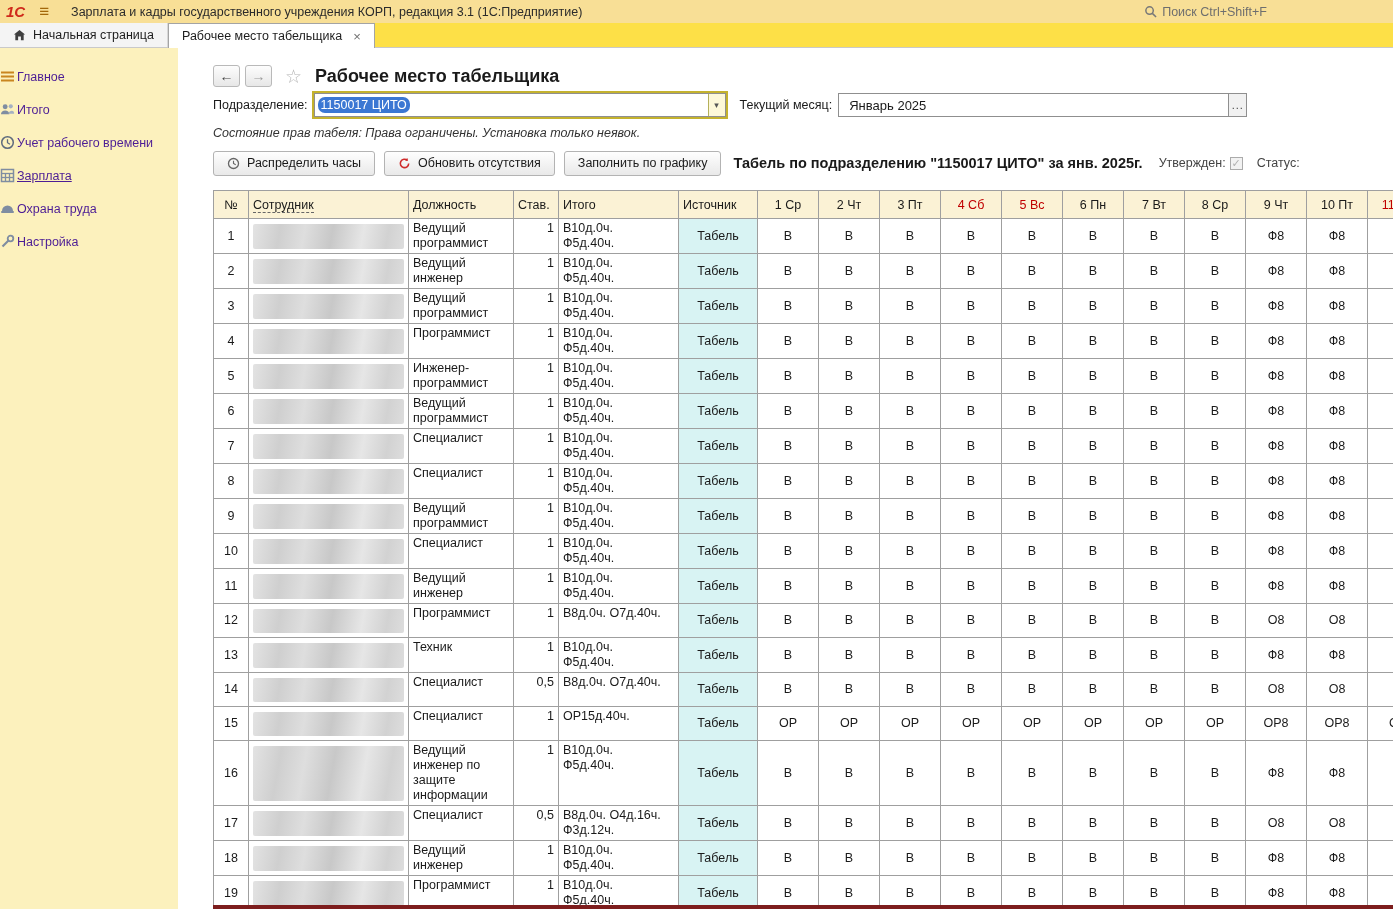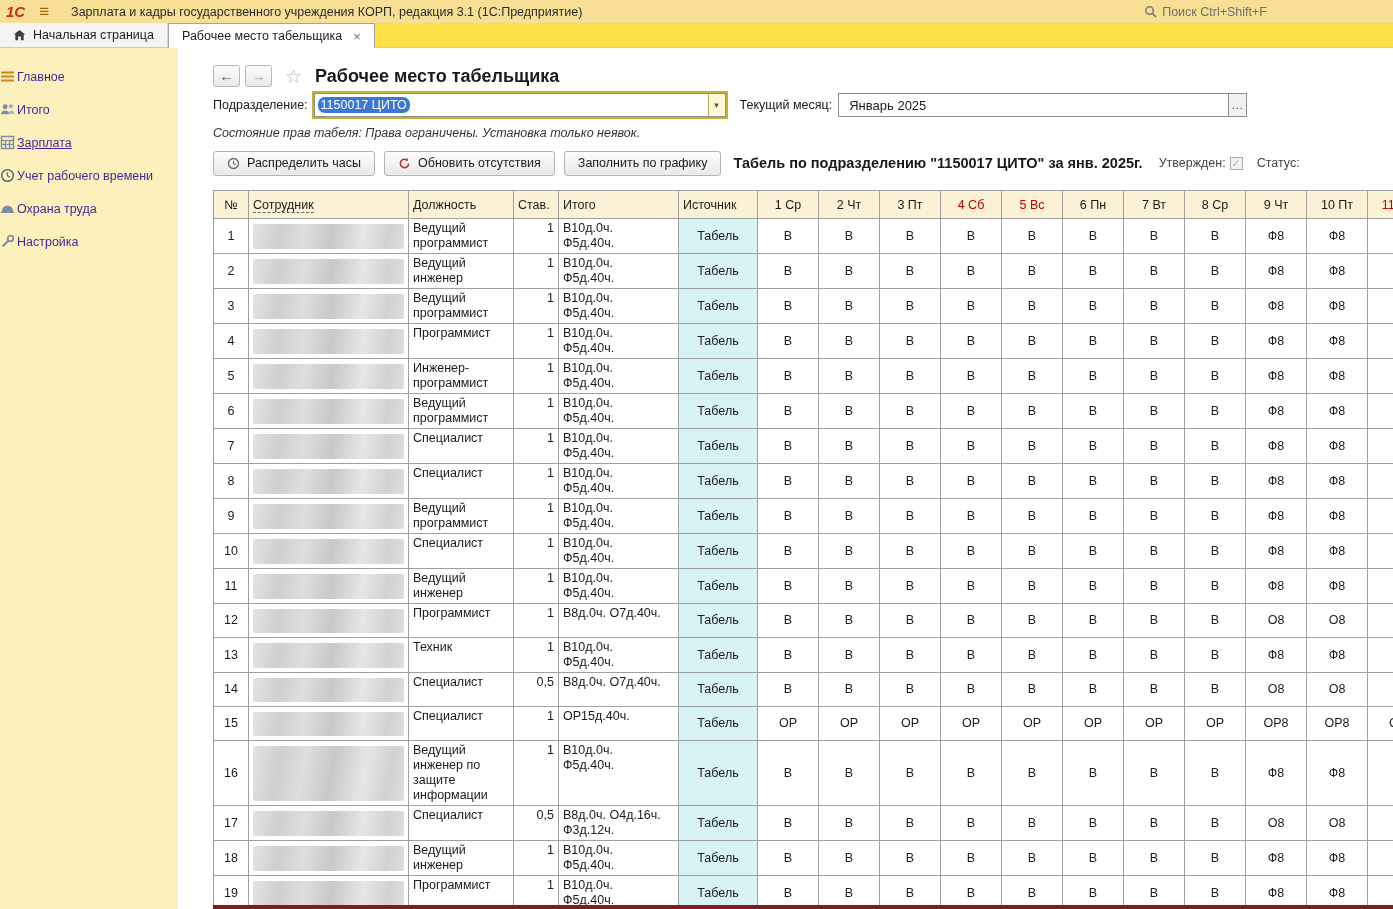--- a/index.html
+++ b/index.html
@@ -121,36 +121,36 @@
     </div>
     <div class="side-item">
       <svg width="15" height="15" viewBox="0 0 16 16">
           <circle cx="5.5" cy="5" r="2.6" fill="#7f8da1"></circle>
           <path d="M1 13c0-2.5 2-4 4.5-4s4.5 1.5 4.5 4z" fill="#7f8da1"></path>
           <circle cx="11.5" cy="4.6" r="2.2" fill="#a5b1c2"></circle>
           <path d="M9 12.5c.4-2 1.9-3.2 3.6-3.2 1.6 0 2.5 1.4 2.5 3.2z" fill="#a5b1c2"></path>
         </svg>
       <span class="lbl">Итого</span>
     </div>
+    <div class="side-item">
+      <svg width="15" height="15" viewBox="0 0 15 15">
+          <circle cx="7.5" cy="7.5" r="5.8" fill="none" stroke="#5e6b7d" stroke-width="1.5"></circle>
+          <path d="M7.5 4.2 V7.7 L10 9.2" fill="none" stroke="#5e6b7d" stroke-width="1.3"></path>
+        </svg>
+      <span class="lbl">Учет рабочего времени</span>
+    </div>
     <div class="side-item current">
       <svg width="15" height="15" viewBox="0 0 15 15">
           <rect x="1.5" y="1.5" width="12" height="12" fill="none" stroke="#7f8da1" stroke-width="1.5"></rect>
           <line x1="1.5" y1="5.5" x2="13.5" y2="5.5" stroke="#7f8da1" stroke-width="1.3"></line>
           <line x1="5.5" y1="5.5" x2="5.5" y2="13.5" stroke="#7f8da1" stroke-width="1.3"></line>
           <line x1="9.5" y1="5.5" x2="9.5" y2="13.5" stroke="#7f8da1" stroke-width="1.3"></line>
           <line x1="1.5" y1="9.5" x2="13.5" y2="9.5" stroke="#7f8da1" stroke-width="1.3"></line>
         </svg>
       <span class="lbl">Зарплата</span>
-    </div>
-    <div class="side-item">
-      <svg width="15" height="15" viewBox="0 0 15 15">
-          <circle cx="7.5" cy="7.5" r="5.8" fill="none" stroke="#5e6b7d" stroke-width="1.5"></circle>
-          <path d="M7.5 4.2 V7.7 L10 9.2" fill="none" stroke="#5e6b7d" stroke-width="1.3"></path>
-        </svg>
-      <span class="lbl">Учет рабочего времени</span>
     </div>
     <div class="side-item">
       <svg width="15" height="15" viewBox="0 0 15 15">
           <path d="M2 10 a5.5 5.5 0 0 1 11 0 Z" fill="#7f8da1"></path>
           <rect x="1" y="10" width="13" height="2" rx="1" fill="#7f8da1"></rect>
         </svg>
       <span class="lbl">Охрана труда</span>
     </div>
     <div class="side-item">
       <svg width="15" height="15" viewBox="0 0 15 15">

